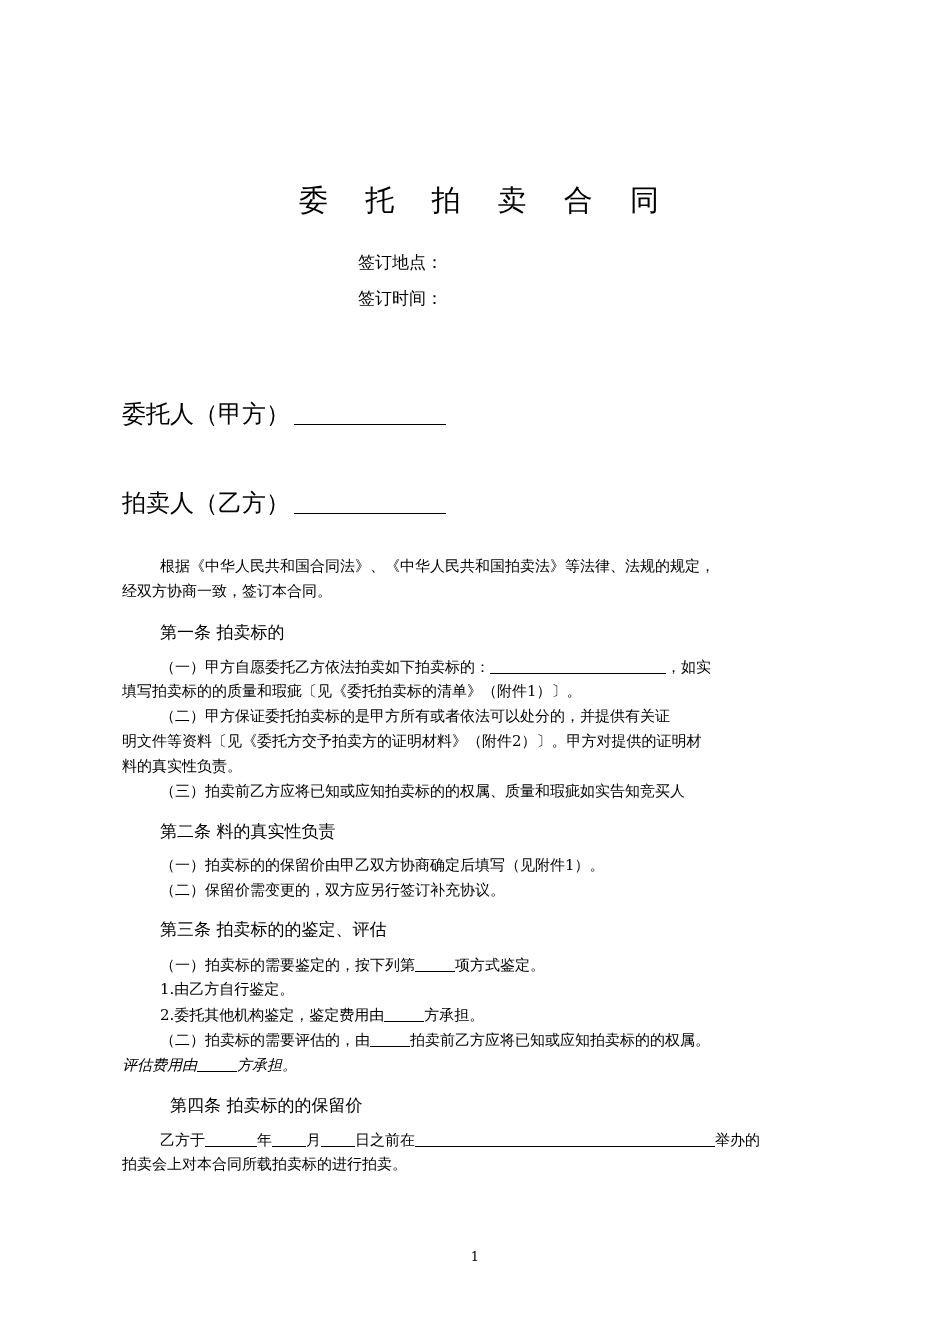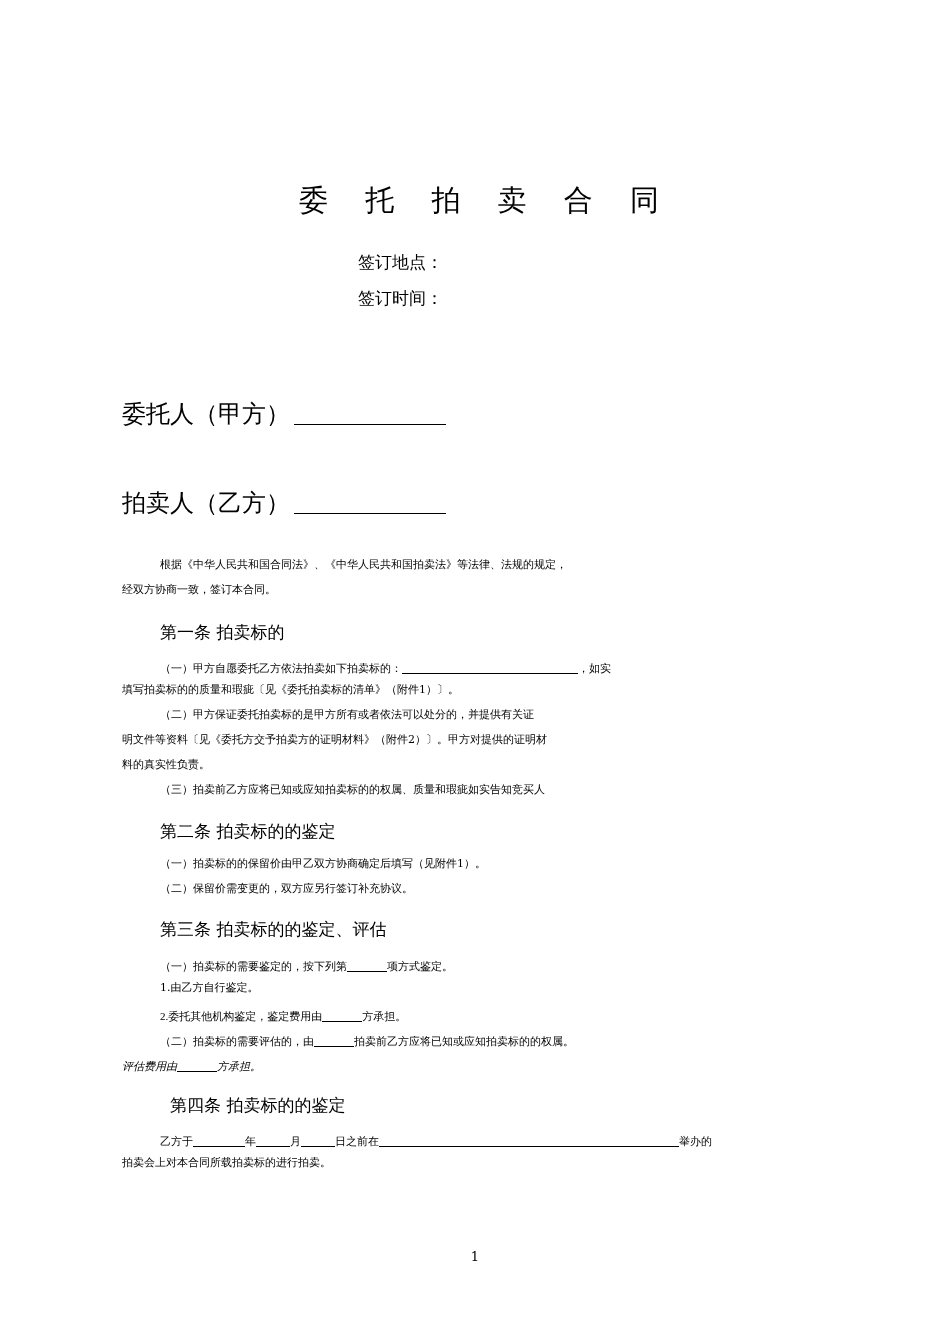--- a/index.html
+++ b/index.html
@@ -5,21 +5,21 @@
   html, body { margin: 0; padding: 0; background: #ffffff; }
   body { width: 950px; height: 1344px; position: relative; overflow: hidden; color: #000; }
   .page { position: absolute; left: 0; top: 0; width: 950px; height: 1344px; background: #fff; }
   .abs { position: absolute; white-space: nowrap; }
   .serif { font-family: "DejaVu Serif", "Liberation Serif", serif; }
   .sans { font-family: "DejaVu Sans", "Liberation Sans", sans-serif; }
   .title { left: 0; width: 950px; text-align: center; top: 181px; font-size: 29px; letter-spacing: 14px; padding-left: 22px; box-sizing: border-box; }
   .meta { left: 358px; font-size: 17px; }
   .party { left: 122px; font-size: 24px; }
   .party .blank { display: inline-block; width: 152px; border-bottom: 1.5px solid #000; height: 18px; vertical-align: -3px; margin-left: 4px; }
-  .body { font-size: 11px; }
+  .body { font-size: 15px; }
   .heading { font-size: 17px; }
   .u { display: inline-block; border-bottom: 1px solid #000; height: 16px; vertical-align: -2px; }
   .pagenum { left: 0; width: 950px; text-align: center; top: 1249px; font-size: 13px; }
 </style>
 </head>
 <body>
 
 <div class="page">
 
   <div class="abs title sans">委 托 拍 卖 合 同</div>
@@ -40,39 +40,39 @@
   <div class="abs heading sans" style="left:160px; top:621px;">第一条  拍卖标的</div>
   <div class="abs body serif" style="left:160px; top:657px;">
     <span>（一）甲方自愿委托乙方依法拍卖如下拍卖标的：</span><span class="u" style="width:176px;"></span><span>，如实</span>
   </div>
   <div class="abs body serif" style="left:122px; top:682px;">填写拍卖标的的质量和瑕疵〔见《委托拍卖标的清单》（附件1）〕。</div>
   <div class="abs body serif" style="left:160px; top:707px;">（二）甲方保证委托拍卖标的是甲方所有或者依法可以处分的，并提供有关证</div>
   <div class="abs body serif" style="left:122px; top:732px;">明文件等资料〔见《委托方交予拍卖方的证明材料》（附件2）〕。甲方对提供的证明材</div>
   <div class="abs body serif" style="left:122px; top:757px;">料的真实性负责。</div>
   <div class="abs body serif" style="left:160px; top:782px;">（三）拍卖前乙方应将已知或应知拍卖标的的权属、质量和瑕疵如实告知竞买人</div>
 
-  <div class="abs heading sans" style="left:160px; top:820px;">第二条   拍卖标的的鉴定</div>
+  <div class="abs heading sans" style="left:160px; top:820px;">第二条   料的真实性负责</div>
   <div class="abs body serif" style="left:160px; top:856px;">（一）拍卖标的的保留价由甲乙双方协商确定后填写（见附件1）。</div>
   <div class="abs body serif" style="left:160px; top:881px;">（二）保留价需变更的，双方应另行签订补充协议。</div>
 
   <div class="abs heading sans" style="left:160px; top:918px;">第三条  拍卖标的的鉴定、评估</div>
   <div class="abs body serif" style="left:160px; top:955px;">
     <span>（一）拍卖标的需要鉴定的，按下列第</span><span class="u" style="width:40px;"></span><span>项方式鉴定。</span>
   </div>
   <div class="abs body serif" style="left:160px; top:980px;">1.由乙方自行鉴定。</div>
-  <div class="abs body serif" style="left:160px; top:1005px;font-family:Liberation Serif, serif;">
+  <div class="abs body serif" style="left:160px; top:1005px;">
     <span>2.委托其他机构鉴定，鉴定费用由</span><span class="u" style="width:40px;"></span><span>方承担。</span>
   </div>
   <div class="abs body serif" style="left:160px; top:1030px;">
     <span>（二）拍卖标的需要评估的，由</span><span class="u" style="width:40px;"></span><span>拍卖前乙方应将已知或应知拍卖标的的权属。</span>
   </div>
   <div class="abs body serif" style="left:122px; top:1055px;font-style:italic;">
     <span>评估费用由</span><span class="u" style="width:40px;"></span><span>方承担。</span>
   </div>
 
-  <div class="abs heading sans" style="left:170px; top:1094px;">第四条  拍卖标的的鉴定</div>
+  <div class="abs heading sans" style="left:170px; top:1094px;">第四条  拍卖标的的保留价</div>
   <div class="abs body serif" style="left:122px; top:1155px;">拍卖会上对本合同所载拍卖标的进行拍卖。</div>
   <div class="abs body serif" style="left:160px; top:1130px;">
     <span>乙方于</span><span class="u" style="width:52px;"></span><span>年</span><span class="u" style="width:34px;"></span><span>月</span><span class="u" style="width:34px;"></span><span>日之前在</span><span class="u" style="width:300px;"></span><span>举办的</span>
   </div>
 
   <div class="abs pagenum serif">1</div>
 </div>
 
 </body></html>

